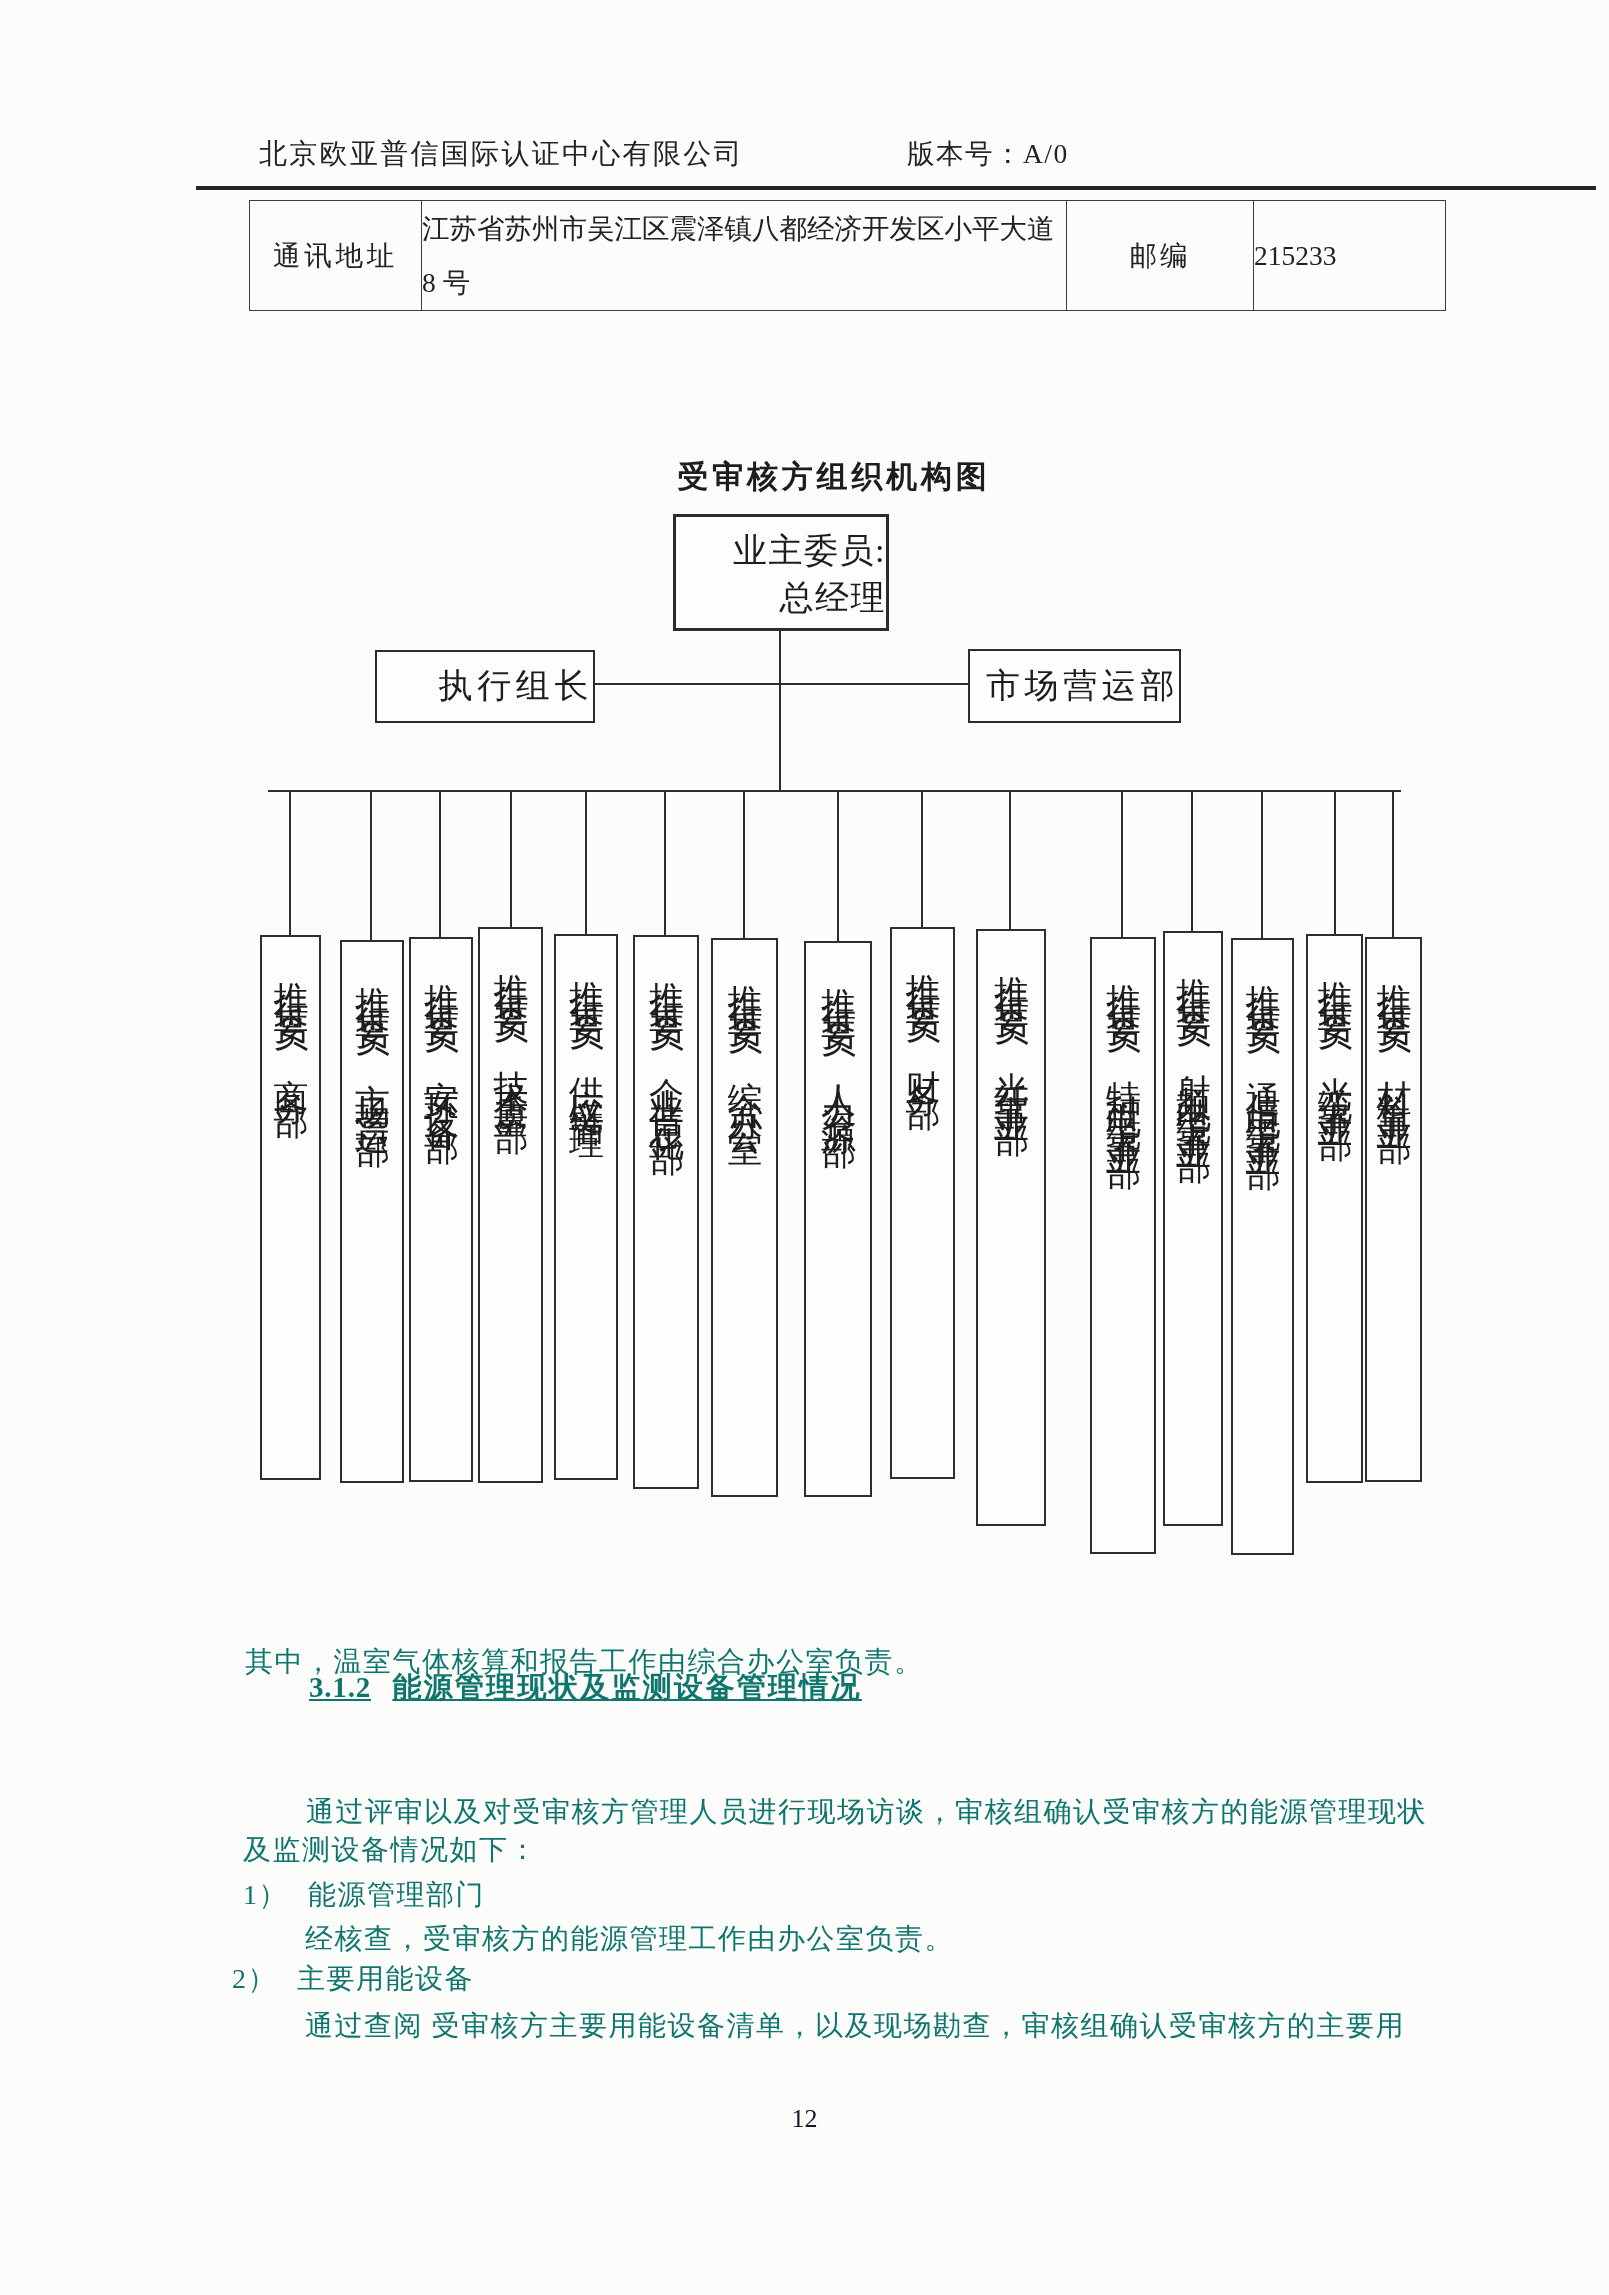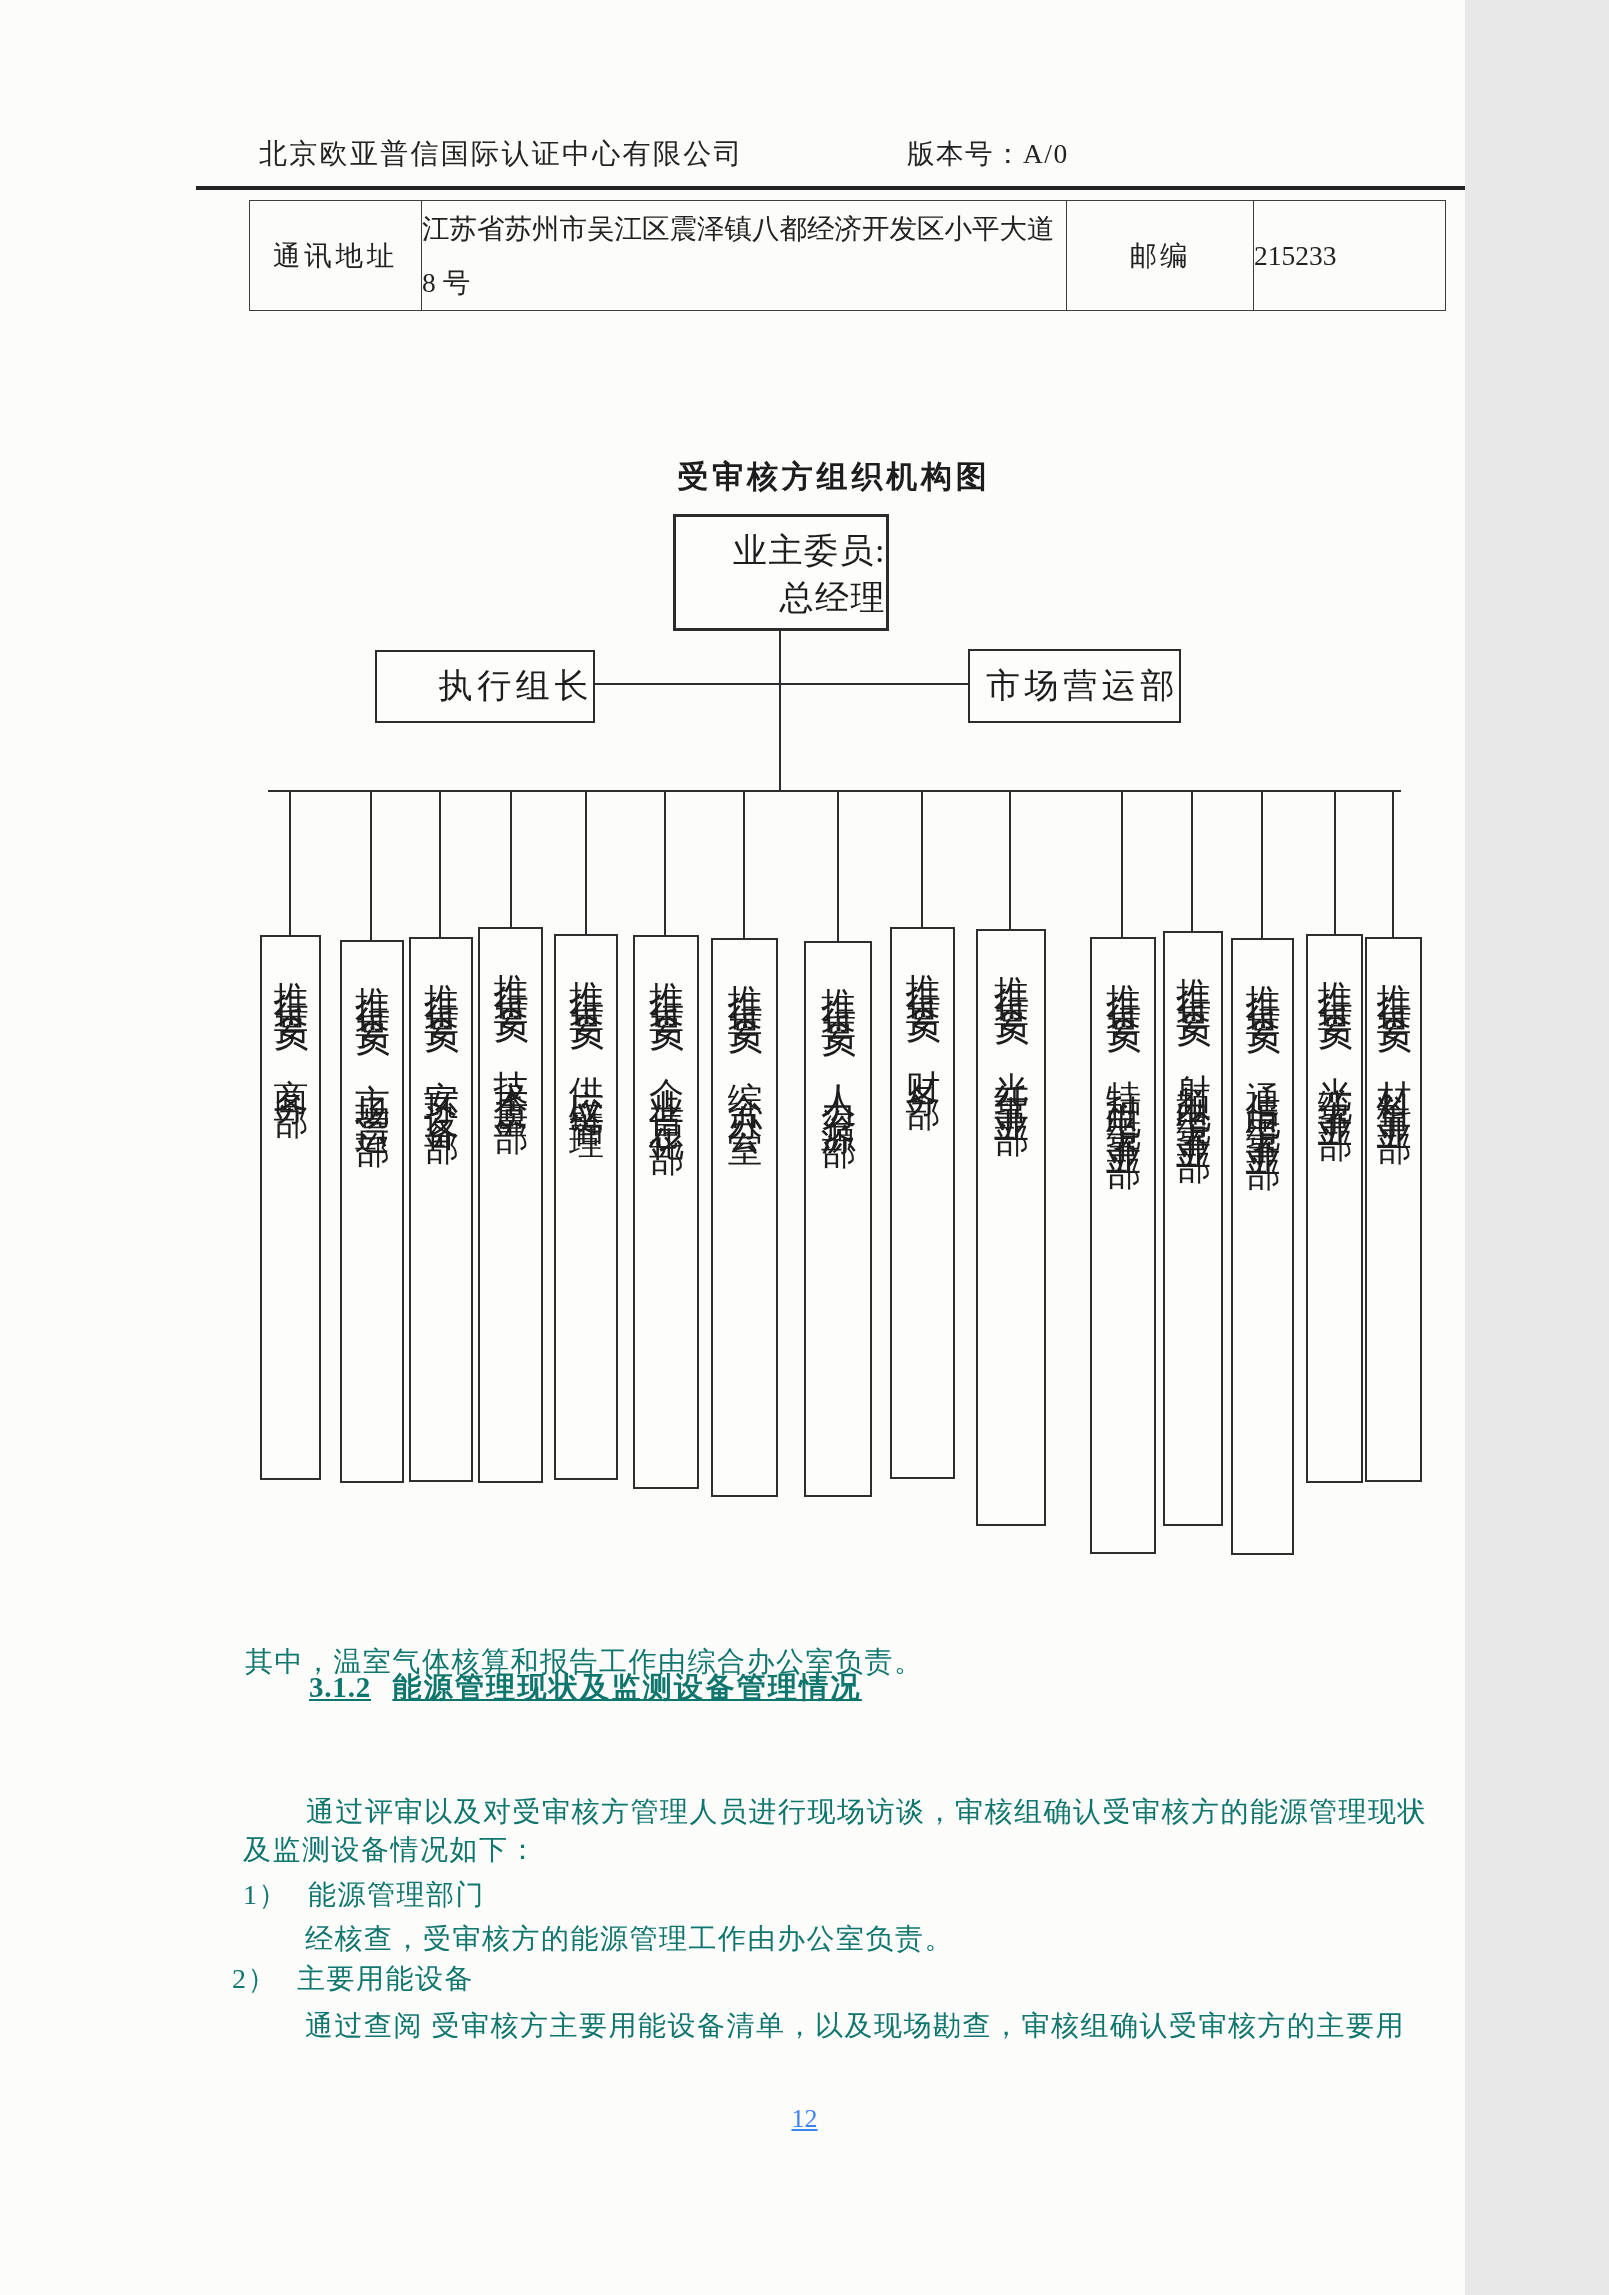--- a/index.html
+++ b/index.html
@@ -1,17 +1,17 @@
 <!DOCTYPE html>
 <html style="font-size:12.2px"><head>
 <meta charset="utf-8">
 <style>
   html,body{margin:0;padding:0;background:#e8e8e8;}
   .page{
-    position:relative;width:1465px;height:2295px;background:#fcfcfb;
+    position:relative;width:1609px;height:2295px;background:#fcfcfb;
     font-family:"Liberation Serif","DejaVu Serif",serif;color:#1e1e1e;overflow:hidden;
   }
   .abs{position:absolute;}
 
   
   .hdr-company{left:259px;top:135px;font-size:28px;letter-spacing:2.3px;color:#232323;}
   .hdr-version{left:907px;top:136px;font-size:27.5px;letter-spacing:1.5px;color:#232323;}
   .hdr-rule{left:196px;top:186px;width:1400px;height:3.8px;background:#232323;box-shadow:0 5.4px 0 -3.8px #9a9a9a;}
 
   
@@ -81,21 +81,21 @@
   .t-heading .hnum{letter-spacing:0.8px;}
   .t-heading .htxt{margin-left:21.4px;letter-spacing:2.3px;}
   .t-p1a{left:306px;top:1795px;}
   .t-p1b{left:243px;top:1833px;}
   .t-i1{left:243px;top:1878px;}
   .t-i1 .ititle{margin-left:20px;text-align:right;}
   .t-i1d{left:305px;top:1922px;}
   .t-i2{left:232px;top:1962px;text-align:center;}
   .t-i2 .ititle{margin-left:20px;}
   .t-i2d{left:305px;top:2009px;}
-  .t-pageno{left:0;top:2104px;width:1609px;text-align:center;font-size:26px;color:#3b82f6;text-decoration:underline;}
+  .t-pageno{left:0;top:2104px;width:1609px;text-align:center;font-size:26px;color:#0f172a;}
 </style>
 </head>
 <body>
 
 <div class="page">
 
   <div class="abs hdr-company">北京欧亚普信国际认证中心有限公司</div>
   <div class="abs hdr-version">版本号：A/0</div>
   <div class="abs hdr-rule"></div>
 

